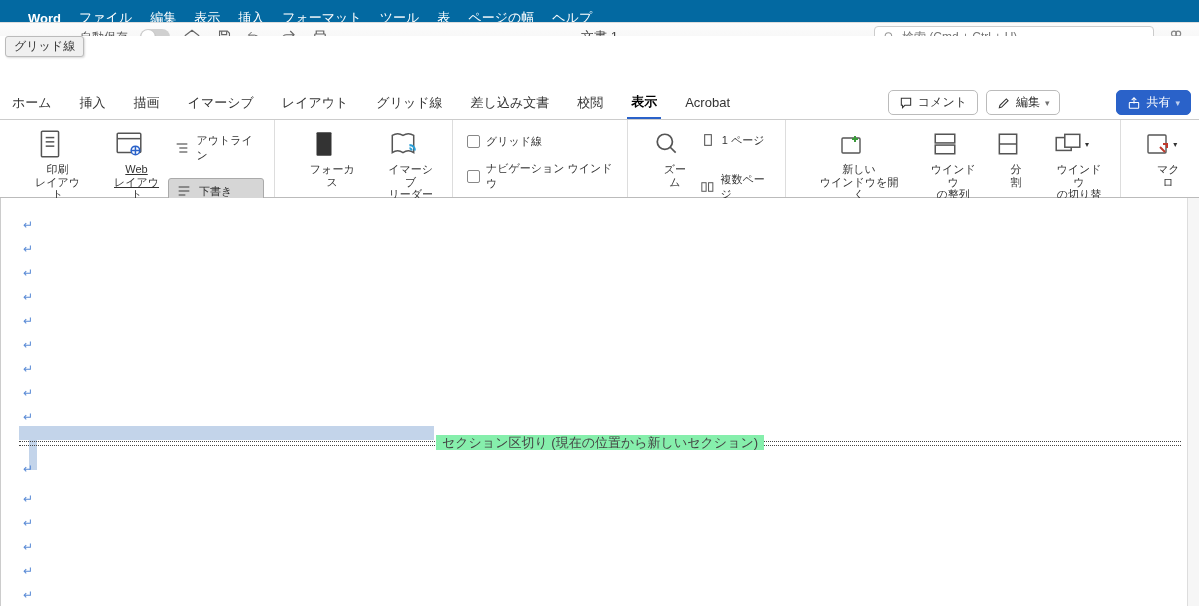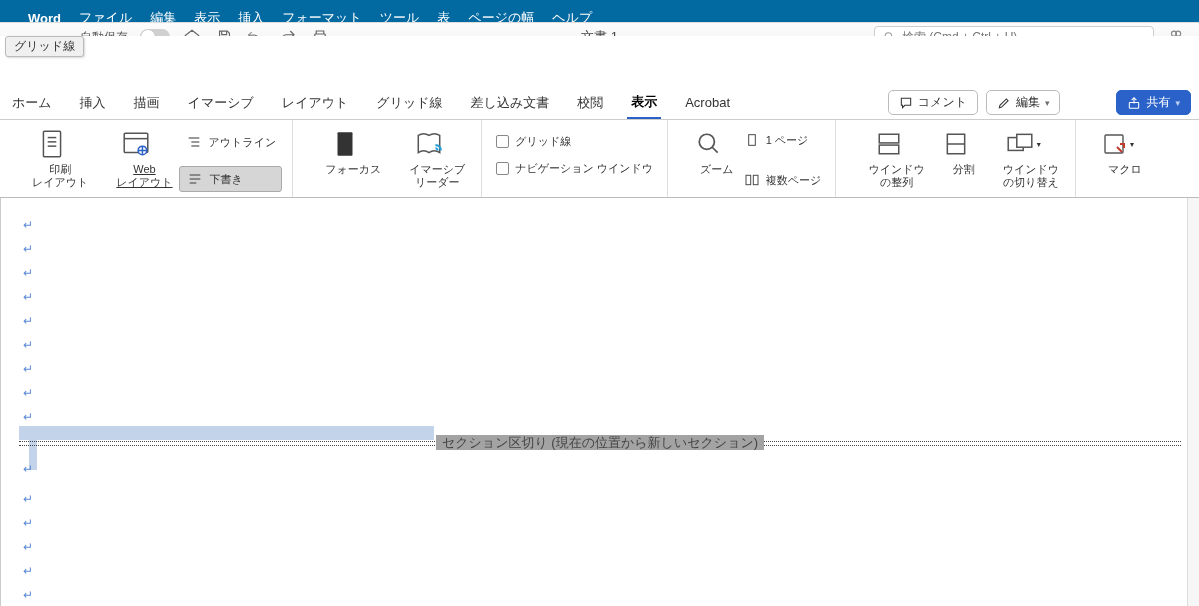--- a/index.html
+++ b/index.html
@@ -53,21 +53,21 @@
   .checkbox { width:13px; height:13px; border:1px solid #888; border-radius:2px; background:#fff; flex:none;}
   .row-sm { display:flex; align-items:center; gap:6px; font-size:11px; padding:2px 4px;}
 
   
   .doc-area { position:relative; background:#fff; height: calc(606px - 22px - 30px - 34px - 78px); overflow:hidden; border-left:1px solid #ccc;}
   .para-mark { position:absolute; left:22px; font-size:12px; color:#5a8bd6;}
   .section-break { position:absolute; left:0; right:0; top:236px; text-align:center; font-size:13px; color:#444;}
   .section-break .line { position:absolute; top:50%; height:0; left:18px; right:18px;}
   .section-break .line::before { content:""; position:absolute; left:0; right:0; top:-2px; border-top:1px dotted #444;}
   .section-break .line::after { content:""; position:absolute; left:0; right:0; top:2px; border-top:1px dotted #444;}
-  .section-break .text { position:relative; background:#a3a3a3; padding:0 6px; }
+  .section-break .text { position:relative; background:#86efac; padding:0 6px; }
   .sel-block { position:absolute; background:#c3d4ea; }
   .scroll-right { position:absolute; right:0; top:0; bottom:0; width:12px; background:#f6f6f6; border-left:1px solid #ddd;}
 
   svg { display:block; }
 </style>
 </head>
 <body>
 
 <div class="mac-menu">
   <span></span>
@@ -294,20 +294,30 @@
           <svg width="16" height="16" viewBox="0 0 24 24" fill="none" stroke="#555" stroke-width="1.6">
               <rect x="5" y="4" width="14" height="16"></rect>
               <path d="M3 12h18M5 10l-2 2 2 2M19 10l2 2-2 2"></path>
             </svg>
           <span>ページの幅</span>
         </div>
       </div>
     </div>
 
     <div class="group">
+      <div class="vbtn" style="min-width:78px;">
+        <div class="ic">
+            <svg width="28" height="28" viewBox="0 0 28 28" fill="none" stroke="#555" stroke-width="1.4">
+              <rect x="5" y="8" width="18" height="15" rx="1"></rect>
+              <path d="M18 6v6M15 9h6" stroke="#3a9a3a" stroke-width="2"></path>
+            </svg>
+          </div>
+        <div class="lbl" style="white-space:pre-line;">新しい
+ウインドウを開く</div>
+      </div>
       <div class="vbtn">
         <div class="ic">
             <svg width="26" height="26" viewBox="0 0 24 24" fill="none" stroke="#555" stroke-width="1.4">
               <rect x="3" y="3" width="18" height="8"></rect>
               <rect x="3" y="13" width="18" height="8"></rect>
             </svg>
           </div>
         <div class="lbl" style="white-space:pre-line;">ウインドウ
 の整列</div>
       </div>

